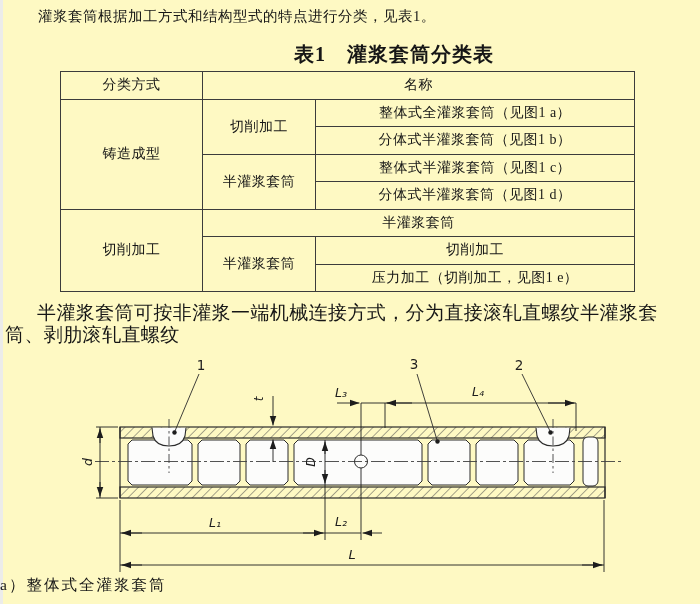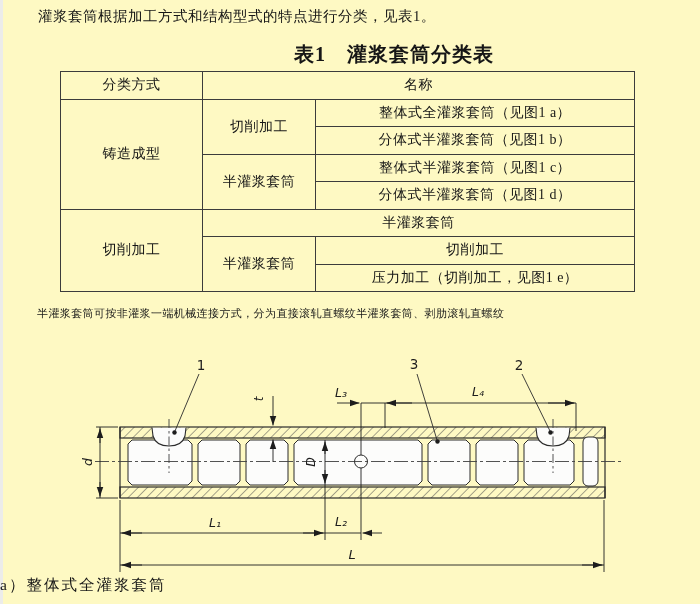--- a/index.html
+++ b/index.html
@@ -26,21 +26,21 @@
     position:absolute;top:71px;left:60px;
     width:574px;border-collapse:collapse;table-layout:fixed;
   }
   table.cls td{
     border:1px solid #3c3c3c;
     height:26.5px;text-align:center;vertical-align:middle;
     font-size:14px;padding:0 2px;letter-spacing:0.5px;
   }
   .note{
     position:absolute;top:302px;left:5px;right:8px;margin:0;
-    font-size:11px;line-height:22px;letter-spacing:0.4px;
+    font-size:19px;line-height:22px;letter-spacing:0.4px;
   }
   .note .l1{display:block;text-indent:32px;}
   .note .l2{display:block;}
   svg.fig{position:absolute;top:355px;left:0;}
   svg.fig text{font-family:"DejaVu Sans","Liberation Sans",sans-serif;fill:#1d1d1d;}
   .fig-caption{
     position:absolute;top:575px;left:0;width:660px;
     font-size:15.5px;letter-spacing:2px;
   }
 </style>

